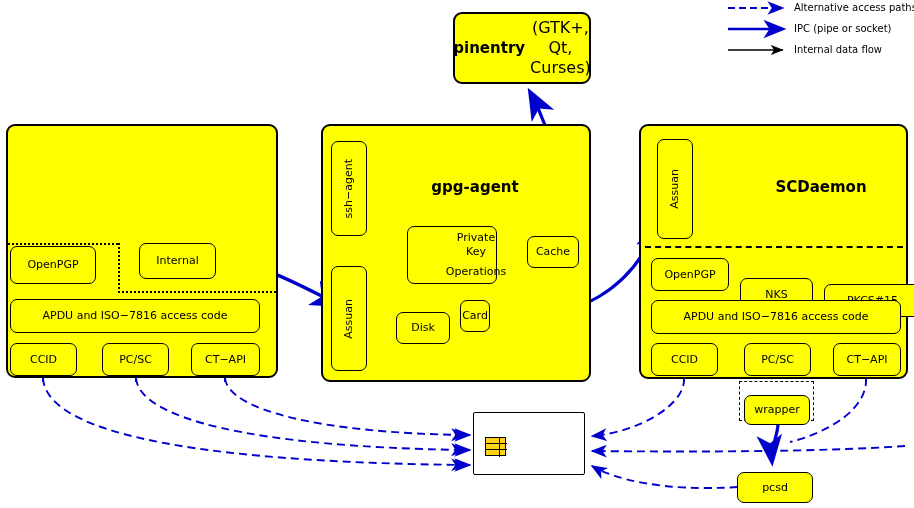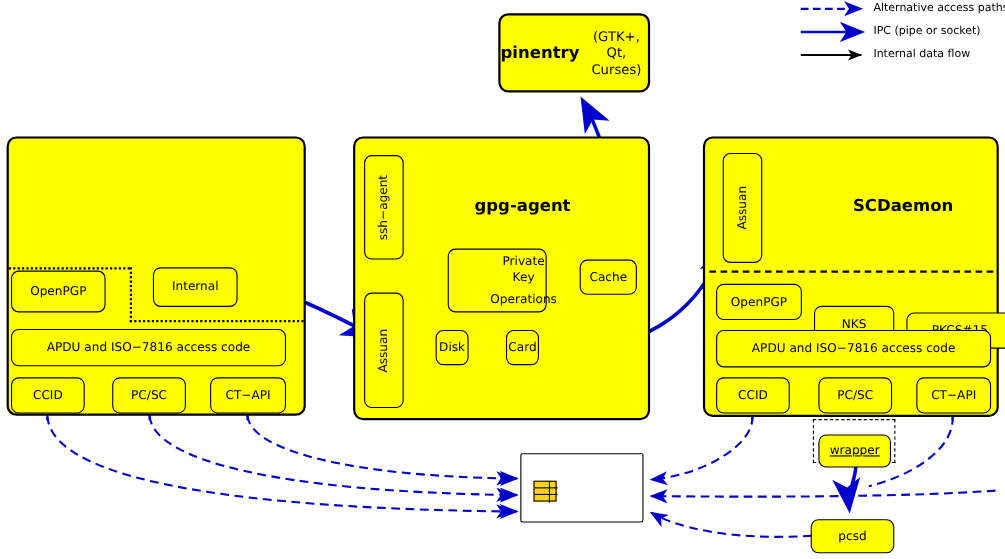--- a/index.html
+++ b/index.html
@@ -58,21 +58,21 @@
     border:1.5px solid #000000;
     box-sizing:border-box;
   }
   .chip i{position:absolute;background:#000;display:block;}
   .legend-label{
     position:absolute;
     font-size:10px;
     color:#000;
     white-space:nowrap;
   }
-  .pin-sub{font-size:12px;}
+  .pin-sub{font-size:16px;}
   .pin-title{font-weight:bold;font-size:15px;}
   .wrapper-dash{
     position:absolute;
     border:1.7px dashed #000000;
     box-sizing:border-box;
     background:transparent;
   }
 </style>
 </head>
 <body>
@@ -173,21 +173,21 @@
   <div class="node" style="left:331px;top:266px;width:36px;height:105px;">
     <span class="vlabel">Assuan</span>
   </div>
 
   <div class="node" style="left:407px;top:226px;width:90px;height:58px;flex-direction:column;gap:7px;padding-left:48px;">
     <div>Private Key</div>
     <div>Operations</div>
   </div>
 
   <div class="node" style="left:527px;top:236px;width:52px;height:32px;">Cache</div>
-  <div class="node" style="left:396px;top:300px;width:30px;height:32px;">Disk</div>
+  <div class="node" style="left:396px;top:312px;width:54px;height:32px;">Disk</div>
   <div class="node" style="left:460px;top:300px;width:30px;height:32px;">Card</div>
 
   <div class="node bigbox" style="left:639px;top:124px;width:269px;height:255px;"></div>
   <div class="bigtitle" style="left:707px;top:178px;width:228px;">SCDaemon</div>
 
   <div class="node" style="left:657px;top:139px;width:36px;height:100px;">
     <span class="vlabel">Assuan</span>
   </div>
 
   <div class="dotted-region" style="left:645px;top:246px;width:258px;height:2px;border-top:2px dashed #000;"></div>
@@ -196,21 +196,21 @@
   <div class="node" style="left:740px;top:258px;width:73px;height:33px;margin-top:20px;">NKS</div>
   <div class="node" style="left:824px;top:258px;width:97px;height:33px;margin-top:26px;">PKCS#15</div>
 
   <div class="node" style="left:651px;top:300px;width:250px;height:34px;">APDU and ISO−7816 access code</div>
 
   <div class="node" style="left:651px;top:343px;width:67px;height:33px;">CCID</div>
   <div class="node" style="left:744px;top:343px;width:67px;height:33px;">PC/SC</div>
   <div class="node" style="left:833px;top:343px;width:68px;height:33px;">CT−API</div>
 
   <div class="wrapper-dash" style="left:739px;top:381px;width:75px;height:40px;"></div>
-  <div class="node" style="left:744px;top:395px;width:66px;height:30px;text-decoration:underline;">wrapper</div>
+  <div class="node" style="left:744px;top:395px;width:66px;height:30px;">wrapper</div>
 
   <div class="node" style="left:737px;top:472px;width:76px;height:31px;">pcsd</div>
 
   <div class="card" style="left:473px;top:412px;width:112px;height:63px;"></div>
   <div class="chip" style="left:485px;top:437px;width:21px;height:19px;">
     <i style="left:0;top:5px;width:21px;height:1.4px;"></i>
     <i style="left:0;top:11px;width:21px;height:1.4px;"></i>
     <i style="left:13px;top:0;width:1.4px;height:19px;"></i>
   </div>
 

